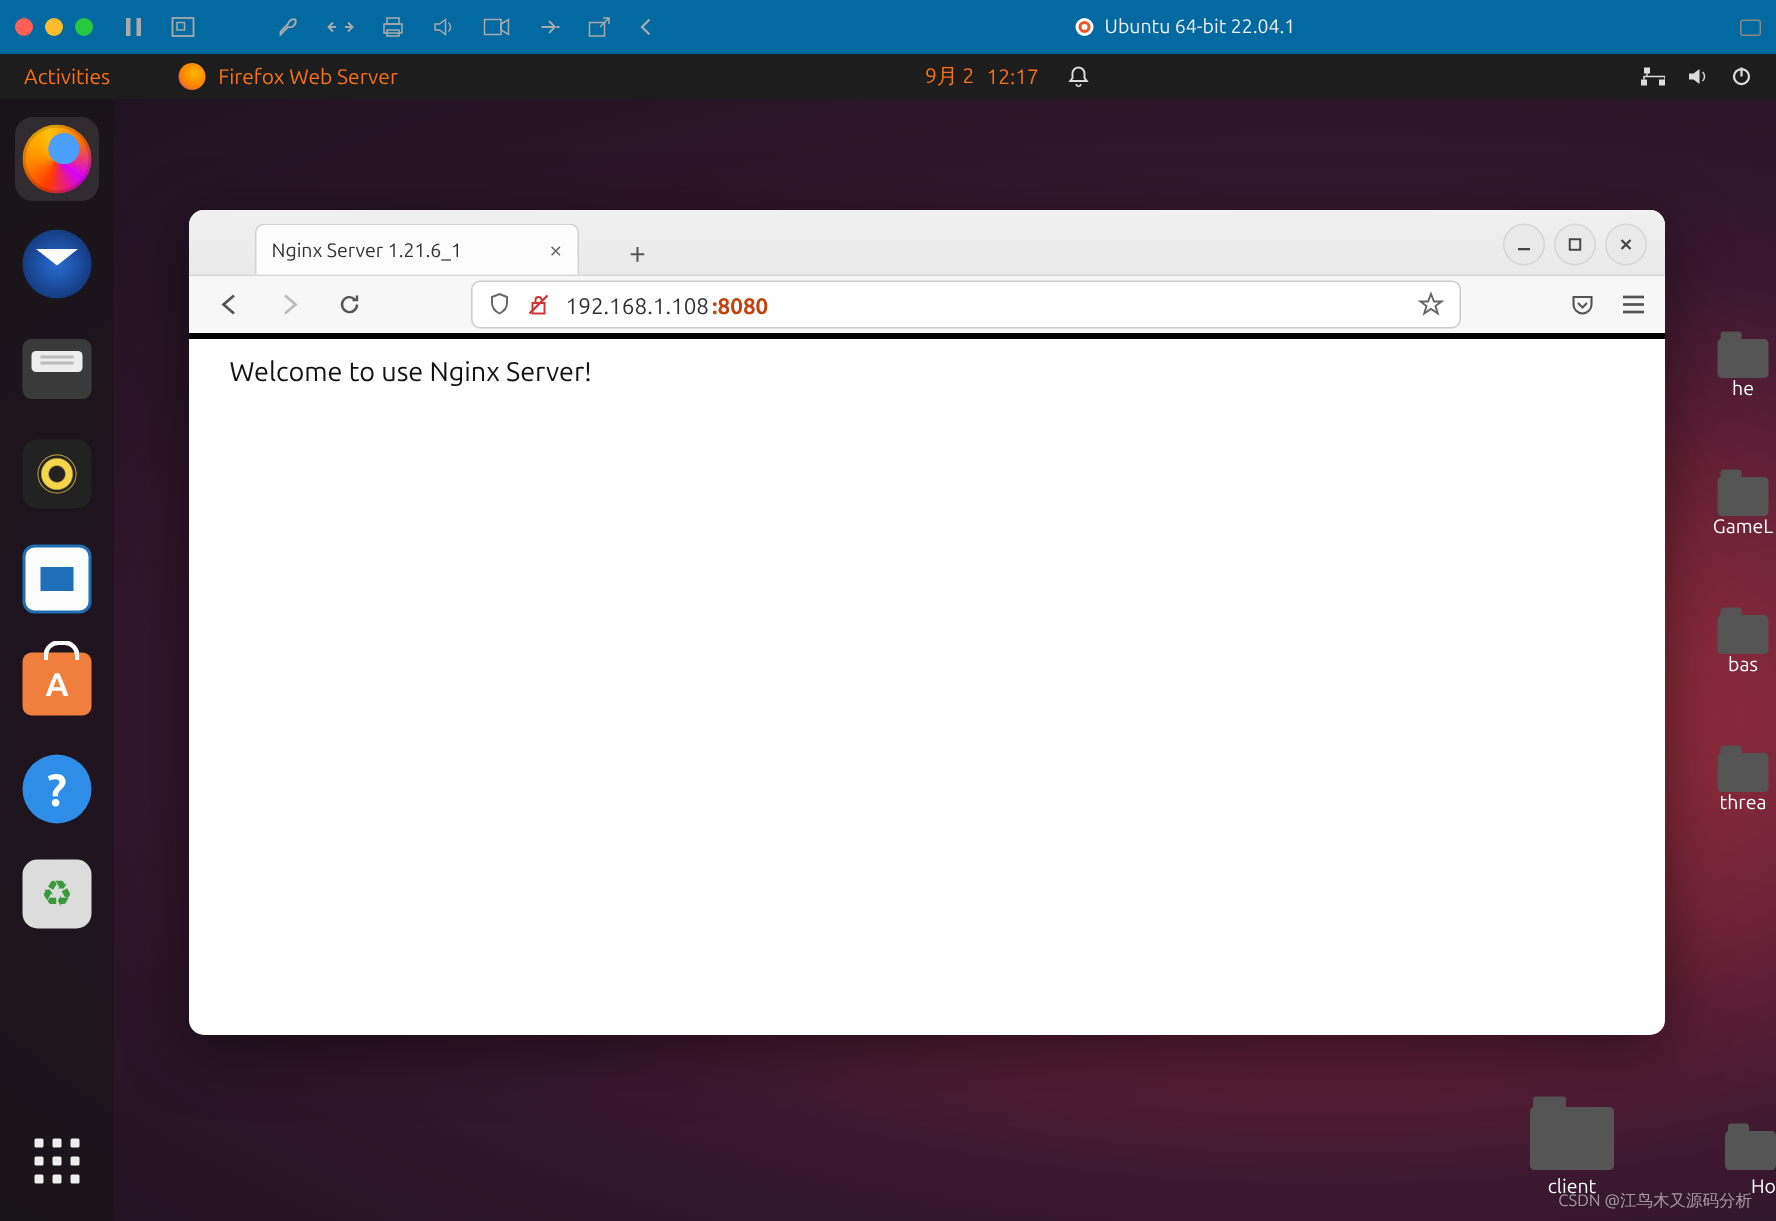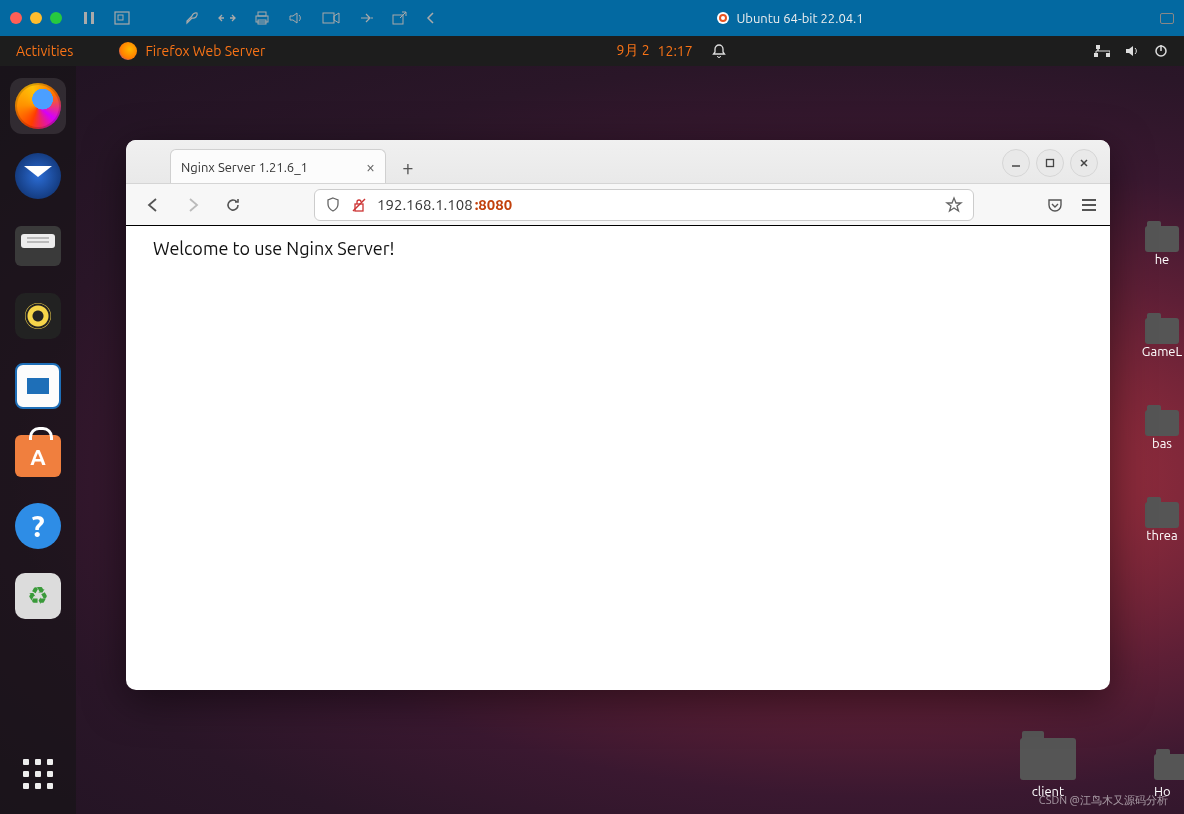--- a/index.html
+++ b/index.html
@@ -57,34 +57,34 @@
 
 
 .desktop-folders { position: absolute; right: 0; top: 160px; display:flex; flex-direction:column; gap: 52px; align-items: center; width: 44px; }
 .folder { display:flex; flex-direction:column; align-items:center; gap:0; }
 .folder-icon { width: 34px; height: 26px; background: #555; border-radius: 3px; position: relative; }
 .folder-icon::before { content:""; position:absolute; top:-5px; left:2px; width:14px; height:6px; background:#555; border-radius:2px 2px 0 0; }
 .folder-label { font-size: 13px; color: #fff; }
 .bottom-folder { position:absolute; bottom: 16px; right: 108px; display:flex; flex-direction:column; align-items:center; gap:4px; }
 .bottom-folder .folder-icon { width: 56px; height: 42px; }
 .bottom-folder .folder-icon::before { width: 22px; height: 8px; top:-7px; }
-.home-folder { position:absolute; bottom: 16px; right: 0; display:flex; flex-direction:column; align-items:flex-start; gap:4px; width:30px; }
+.home-folder { position:absolute; bottom: 16px; right: 0; display:flex; flex-direction:column; align-items:flex-end; gap:4px; width:30px; }
 
 
 .ff-window { position:absolute; left: 126px; top: 74px; width: 984px; height: 550px; background:#fff; border-radius: 10px; box-shadow: 0 10px 40px rgba(0,0,0,0.5); overflow:hidden; display:flex; flex-direction:column; }
 .ff-tabbar { height: 44px; background: linear-gradient(#f0f0f0,#e9e9e9); display:flex; align-items:flex-end; padding: 0 8px; border-bottom: 1px solid #d5d5d5; }
-.ff-tabs { display:flex; align-items:flex-end; gap:0; margin-left: 36px; }
+.ff-tabs { display:flex; align-items:flex-end; gap:17px; margin-left: 36px; }
 .ff-tab { height: 34px; min-width: 216px; background:#fcfcfc; border:1px solid #d0d0d0; border-bottom:none; border-radius: 6px 6px 0 0; display:flex; align-items:center; padding: 0 10px; font-size: 13px; color:#333; gap: 10px; }
 .ff-tab-close { margin-left:auto; color:#666; font-size:16px; line-height:1; }
 .ff-newtab { width: 32px; height: 32px; display:flex; align-items:center; justify-content:center; color:#555; font-size:20px; margin-left: 6px; }
 .ff-tabbar-spacer { flex:1; }
 .ff-winbtns { display:flex; gap:6px; padding-bottom:6px; padding-right:4px; }
 .ff-winbtn { width: 28px; height: 28px; border-radius:50%; background:#e9e9e9; border:1px solid #d5d5d5; display:flex; align-items:center; justify-content:center; color:#444; font-size:13px; }
 
-.ff-toolbar { height: 42px; background:#f7f7f7; border-bottom:1px solid #000000; display:flex; align-items:center; padding: 0 12px; gap: 10px; }
+.ff-toolbar { height: 42px; background:#f7f7f7; border-bottom:4px solid #000000; display:flex; align-items:center; padding: 0 12px; gap: 10px; }
 .nav-btn { width:30px; height:30px; display:flex; align-items:center; justify-content:center; color:#555; }
 .nav-btn.disabled { color:#bbb; }
 .urlbar { flex:0 0 660px; height: 32px; background:#fff; border:1px solid #ccc; border-radius: 6px; display:flex; align-items:center; padding: 0 10px; gap: 10px; margin-left: 56px; font-size: 15px; color:#333; }
 .urlbar .addr-port { color:#c2410c;font-weight:bold; }
 .urlbar-spacer { flex:1; }
 .star-icon { color:#666; }
 .tool-right { margin-left:auto; display:flex; gap: 16px; align-items:center; color:#555; }
 
 .ff-content { flex:1; padding: 12px 27px; font-family: Georgia, serif; font-size: 18px; color:#111; }
 

